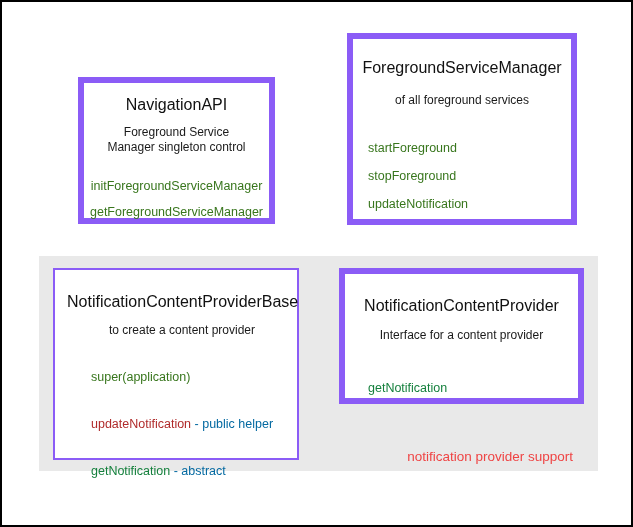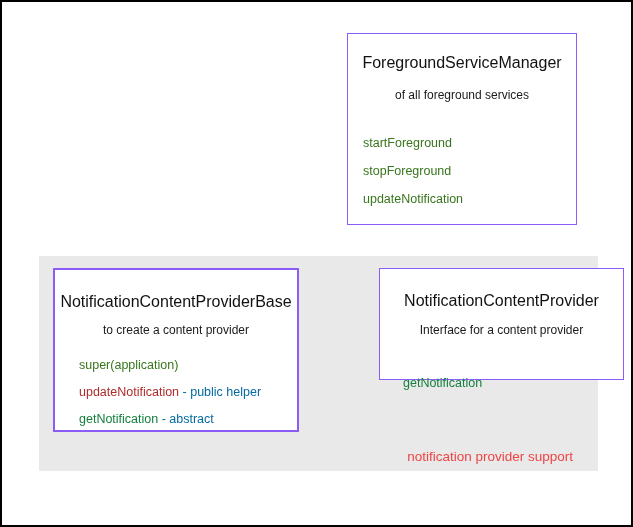--- a/index.html
+++ b/index.html
@@ -28,21 +28,21 @@
     position: absolute;
     top: 447px;
     right: 58px;
     font-size: 13.5px;
     color: #ef4444;
     white-space: nowrap;
   }
   .box {
     position: absolute;
     background: #ffffff;
-    border: 1px solid #8b5cf6;
+    border: 6px solid #8b5cf6;
   }
   .box-title {
     font-size: 16px;
     line-height: 18px;
     text-align: center;
     color: #111111;
     white-space: nowrap;
   }
   .box-desc {
     font-size: 12px;
@@ -68,28 +68,28 @@
   .box-nav .method    { margin-bottom: 11px; }
 
   
   .box-fsm { left: 345px; top: 31px; width: 230px; height: 192px; }
   .box-fsm .box-title { margin-top: 20px; }
   .box-fsm .box-desc  { margin-top: 16px; }
   .box-fsm .methods   { margin-top: 33px; padding-left: 15px; text-align: left; }
   .box-fsm .method    { margin-bottom: 13px; }
 
   
-  .box-ncpb { left: 51px; top: 266px; width: 246px; height: 164px; border-width: 2px; }
+  .box-ncpb { left: 51px; top: 266px; width: 246px; height: 192px; border-width: 2px; padding-left: 12px; }
   .box-ncpb .box-title { margin-top: 23px; }
   .box-ncpb .box-desc  { margin-top: 12px; }
   .box-ncpb .methods   { margin-top: 20px; padding-left: 24px; text-align: left; }
-  .box-ncpb .method    { margin-bottom: 12px; }
+  .box-ncpb .method    { margin-bottom: 12px; margin-top: 32px; }
 
   
-  .box-ncp { left: 337px; top: 266px; width: 245px; height: 112px; margin-left: 40px; }
+  .box-ncp { left: 337px; top: 266px; width: 245px; height: 136px; }
   .box-ncp .box-title { margin-top: 23px; }
   .box-ncp .box-desc  { margin-top: 13px; }
   .box-ncp .methods   { margin-top: 38px; padding-left: 23px; text-align: left; }
 
   .footer-label {
     position: absolute;
     left: 0;
     right: 0;
     top: 495px;
     text-align: center;
@@ -97,20 +97,31 @@
     color: #111111;
   }
 </style>
 </head>
 <body>
 
 <div class="frame">
 
   <div class="panel"></div>
 
+  <div class="box box-nav">
+    <div class="box-title">NavigationAPI</div>
+    <div class="box-desc">
+      <div>Foreground Service</div>
+      <div>Manager singleton control</div>
+    </div>
+    <div class="methods">
+      <div class="method green">initForegroundServiceManager</div>
+      <div class="method green">getForegroundServiceManager</div>
+    </div>
+  </div>
 
   <div class="box box-fsm">
     <div class="box-title">ForegroundServiceManager</div>
     <div class="box-desc">
       <div>of all foreground services</div>
     </div>
     <div class="methods">
       <div class="method green">startForeground</div>
       <div class="method green">stopForeground</div>
       <div class="method green">updateNotification</div>

